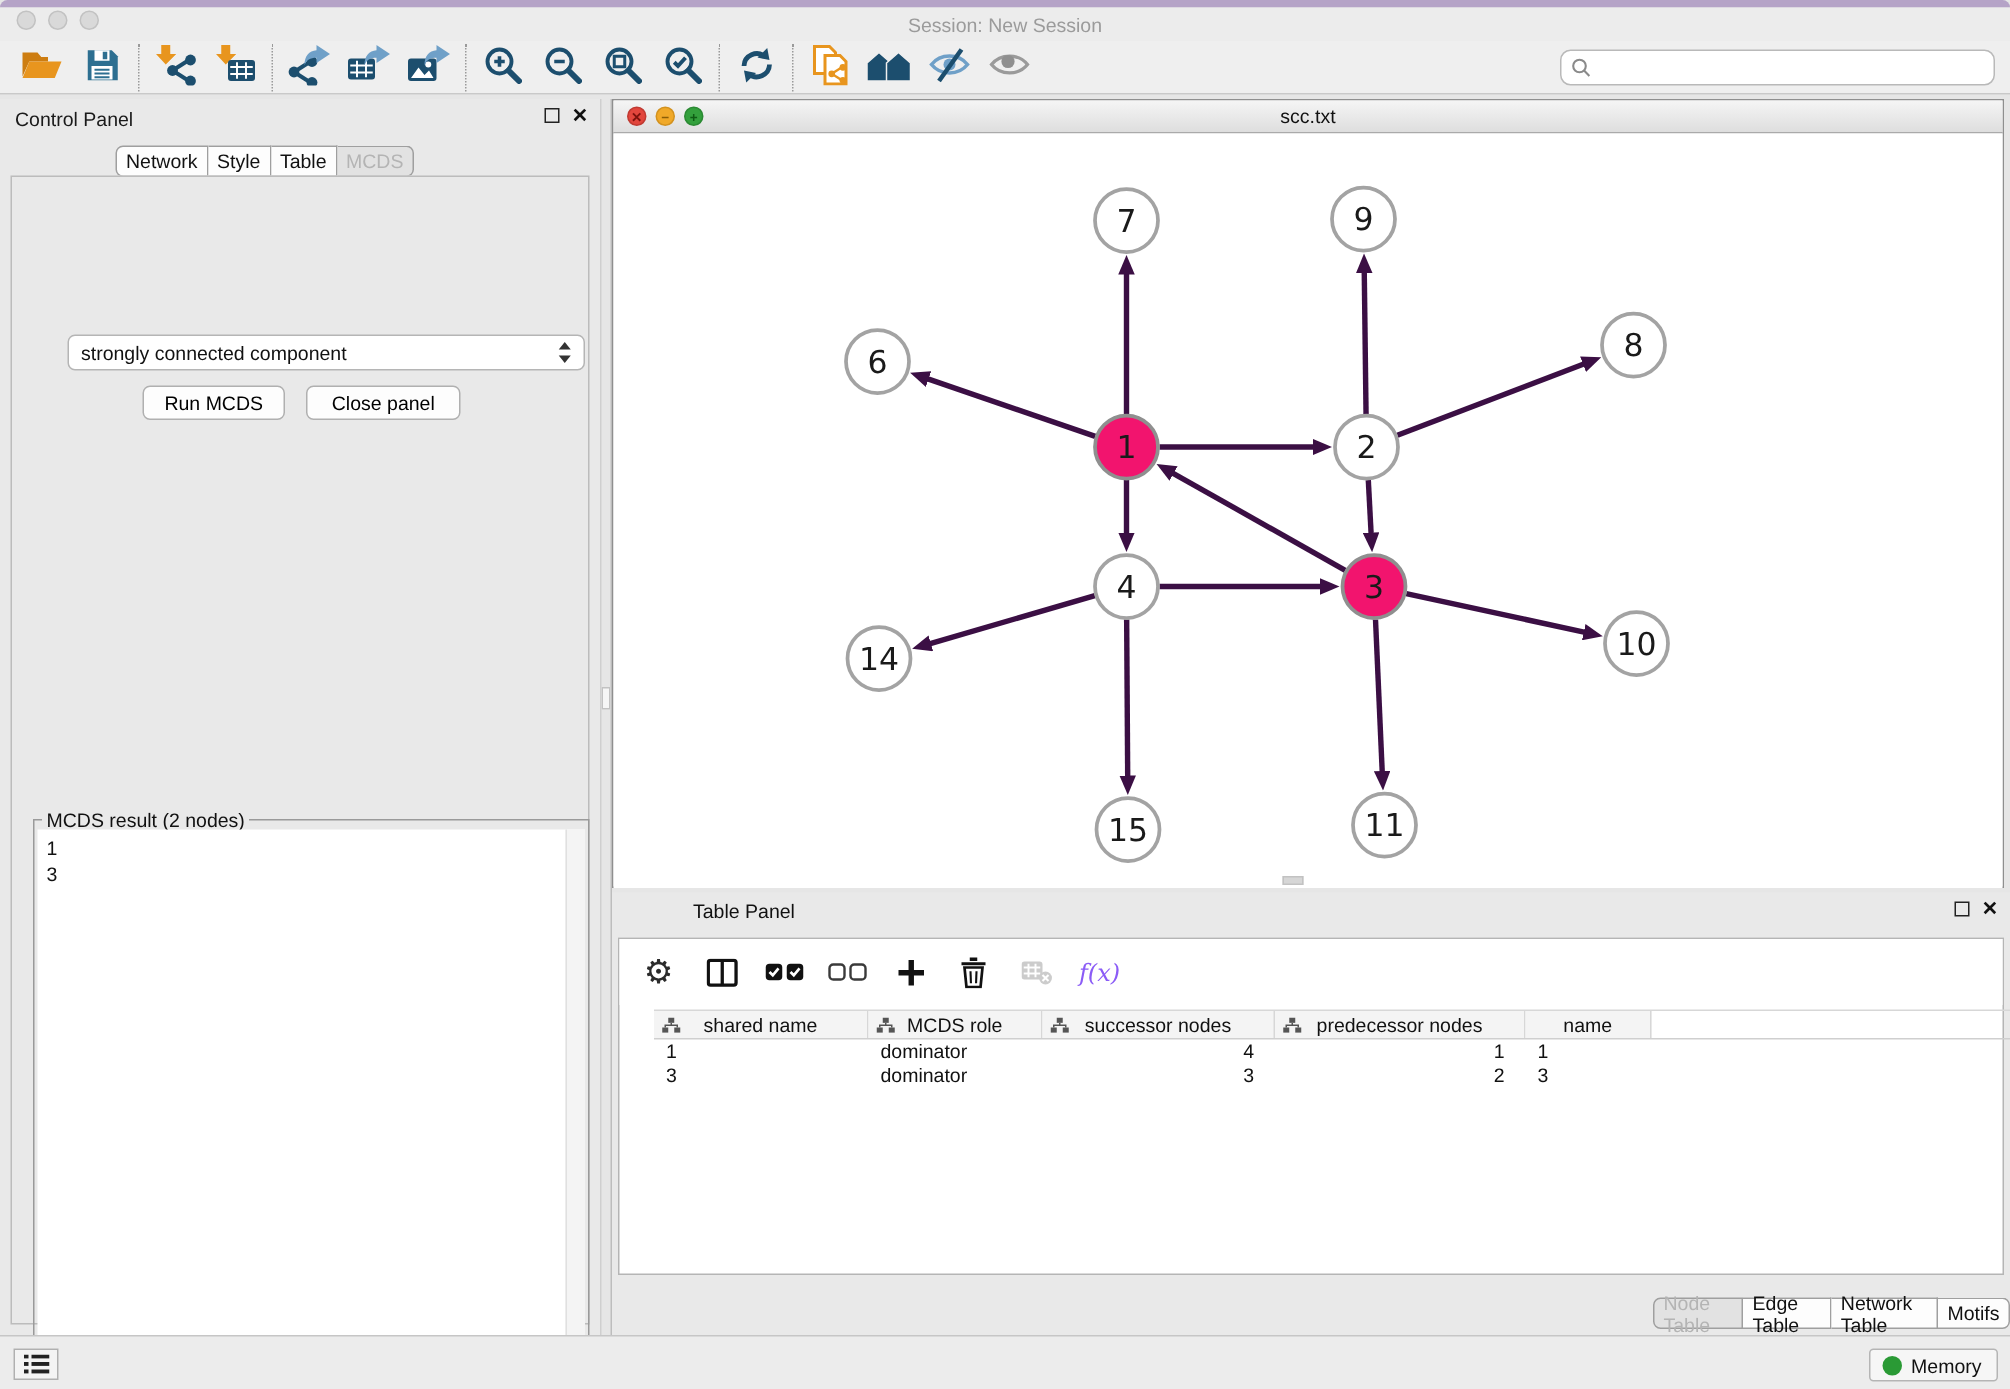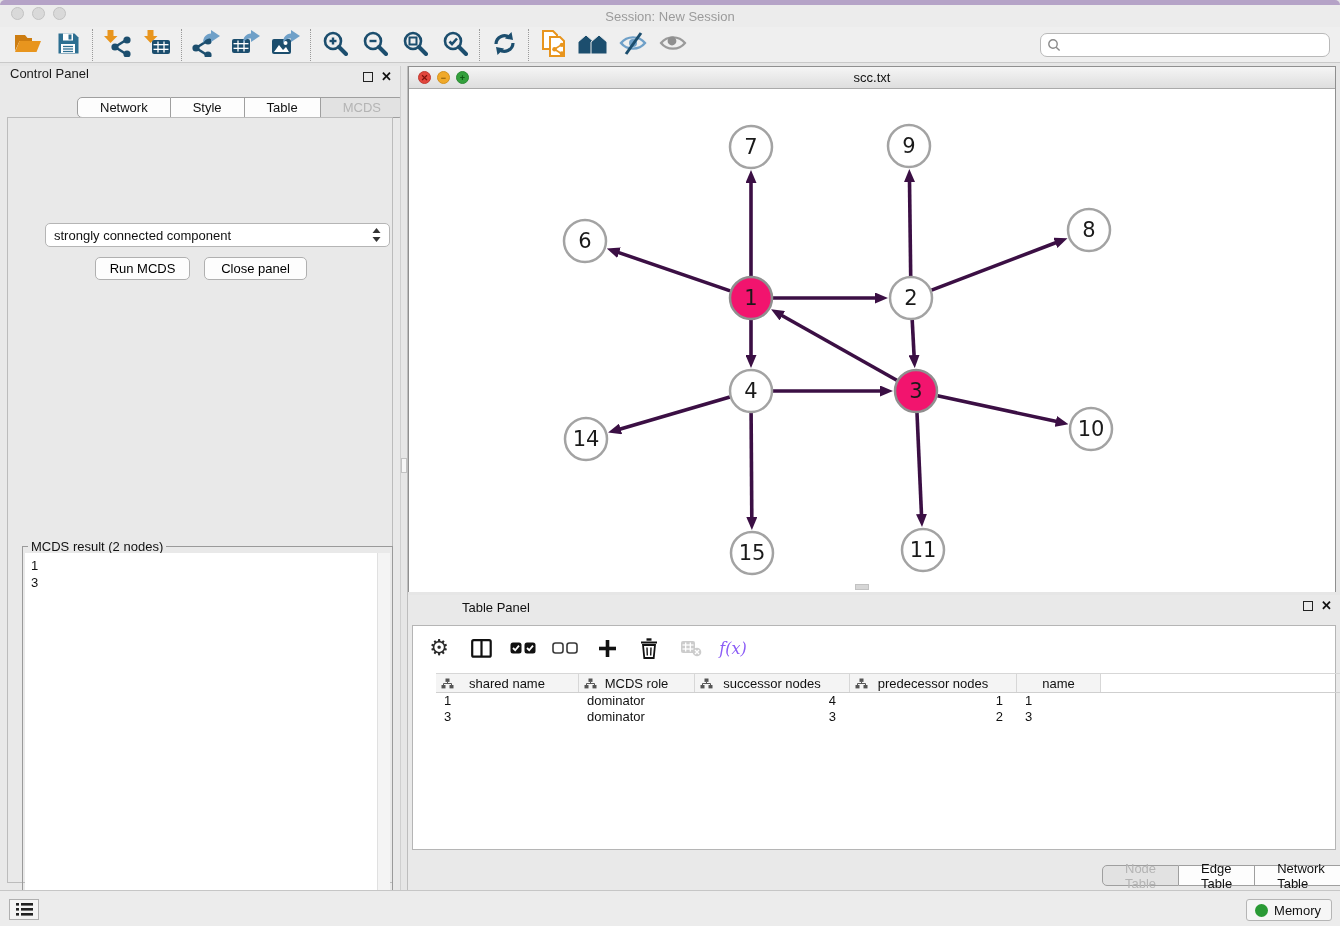--- a/index.html
+++ b/index.html
@@ -15,29 +15,29 @@
 
   
   .toolbar { position:absolute; top:27px; left:0; width:1340px; height:36px; background:#efefef; border-bottom:1px solid #c9c9c9; display:flex; align-items:center; padding-left:8px; }
   .tb-btn { width:40px; height:32px; display:flex; align-items:center; justify-content:center; background:none; border:none; cursor:default; }
   .tb-sep { width:1px; height:32px; margin:0 4px; border-left:1px dotted #9a9a9a; }
   .search-box { position:absolute; right:10px; top:33px; width:290px; height:24px; background:#fff; border:1px solid #b9b9b9; border-radius:7px; display:flex; align-items:center; padding-left:6px; gap:4px; }
   .search-box input { border:none; outline:none; flex:1; font-size:13px; font-family:"Liberation Sans",sans-serif; background:transparent; }
 
   
   .control-panel { position:absolute; left:0; top:66px; width:400px; height:824px; background:#e9e9e9; }
-  .panel-header { position:absolute; left:0; top:0; width:100%; height:26px; display:flex; padding:0 10px; }
+  .panel-header { position:absolute; left:0; top:0; width:100%; height:26px; display:flex; align-items:center; padding:0 10px; }
   .panel-title { font-size:13px; color:#1a1a1a; }
   .win-ctrls { position:absolute; right:8px; top:6px; display:flex; gap:8px; align-items:center; }
   .ctrl-max { width:10px; height:10px; border:1.5px solid #222; }
   .ctrl-close { font-weight:700; font-size:13px; color:#111; line-height:10px; }
 
   .tabstrip { position:absolute; display:flex; }
   .cp-tabs { left:77px; top:31px; }
-  .tab { height:21px; padding:0 22px; display:flex; align-items:center; justify-content:center; font-size:13px; background:#fdfdfd; border:1px solid #9f9f9f; border-left:none; color:#111; }
+  .tab { height:21px; padding:0 6px; display:flex; align-items:center; justify-content:center; font-size:13px; background:#fdfdfd; border:1px solid #9f9f9f; border-left:none; color:#111; }
   .tab:first-child { border-left:1px solid #9f9f9f; border-radius:5px 0 0 5px; }
   .tab:last-child { border-radius:0 5px 5px 0; }
   .tab.active { background:#e2e2e2; color:#b4b4b4; }
 
   .cp-content { position:absolute; left:7px; top:51px; width:386px; height:766px; border:1px solid #bcbcbc; background:#e9e9e9; }
   .opt-label { position:absolute; top:86px; left:0; width:386px; text-align:center; font-size:13px; }
   .cp-select { position:absolute; left:37px; top:105px; width:345px; height:24px; background:#fff; border:1px solid #b5b5b5; border-radius:5px; display:flex; align-items:center; padding:0 8px; }
   .cp-select .sel-text { flex:1; font-size:13px; }
   .btn { position:absolute; height:23px; background:#fdfdfd; border:1px solid #b0b0b0; border-radius:5px; font-size:13px; font-family:"Liberation Sans",sans-serif; display:flex; align-items:center; justify-content:center; }
   .btn-run { left:87px; top:139px; width:95px; }

